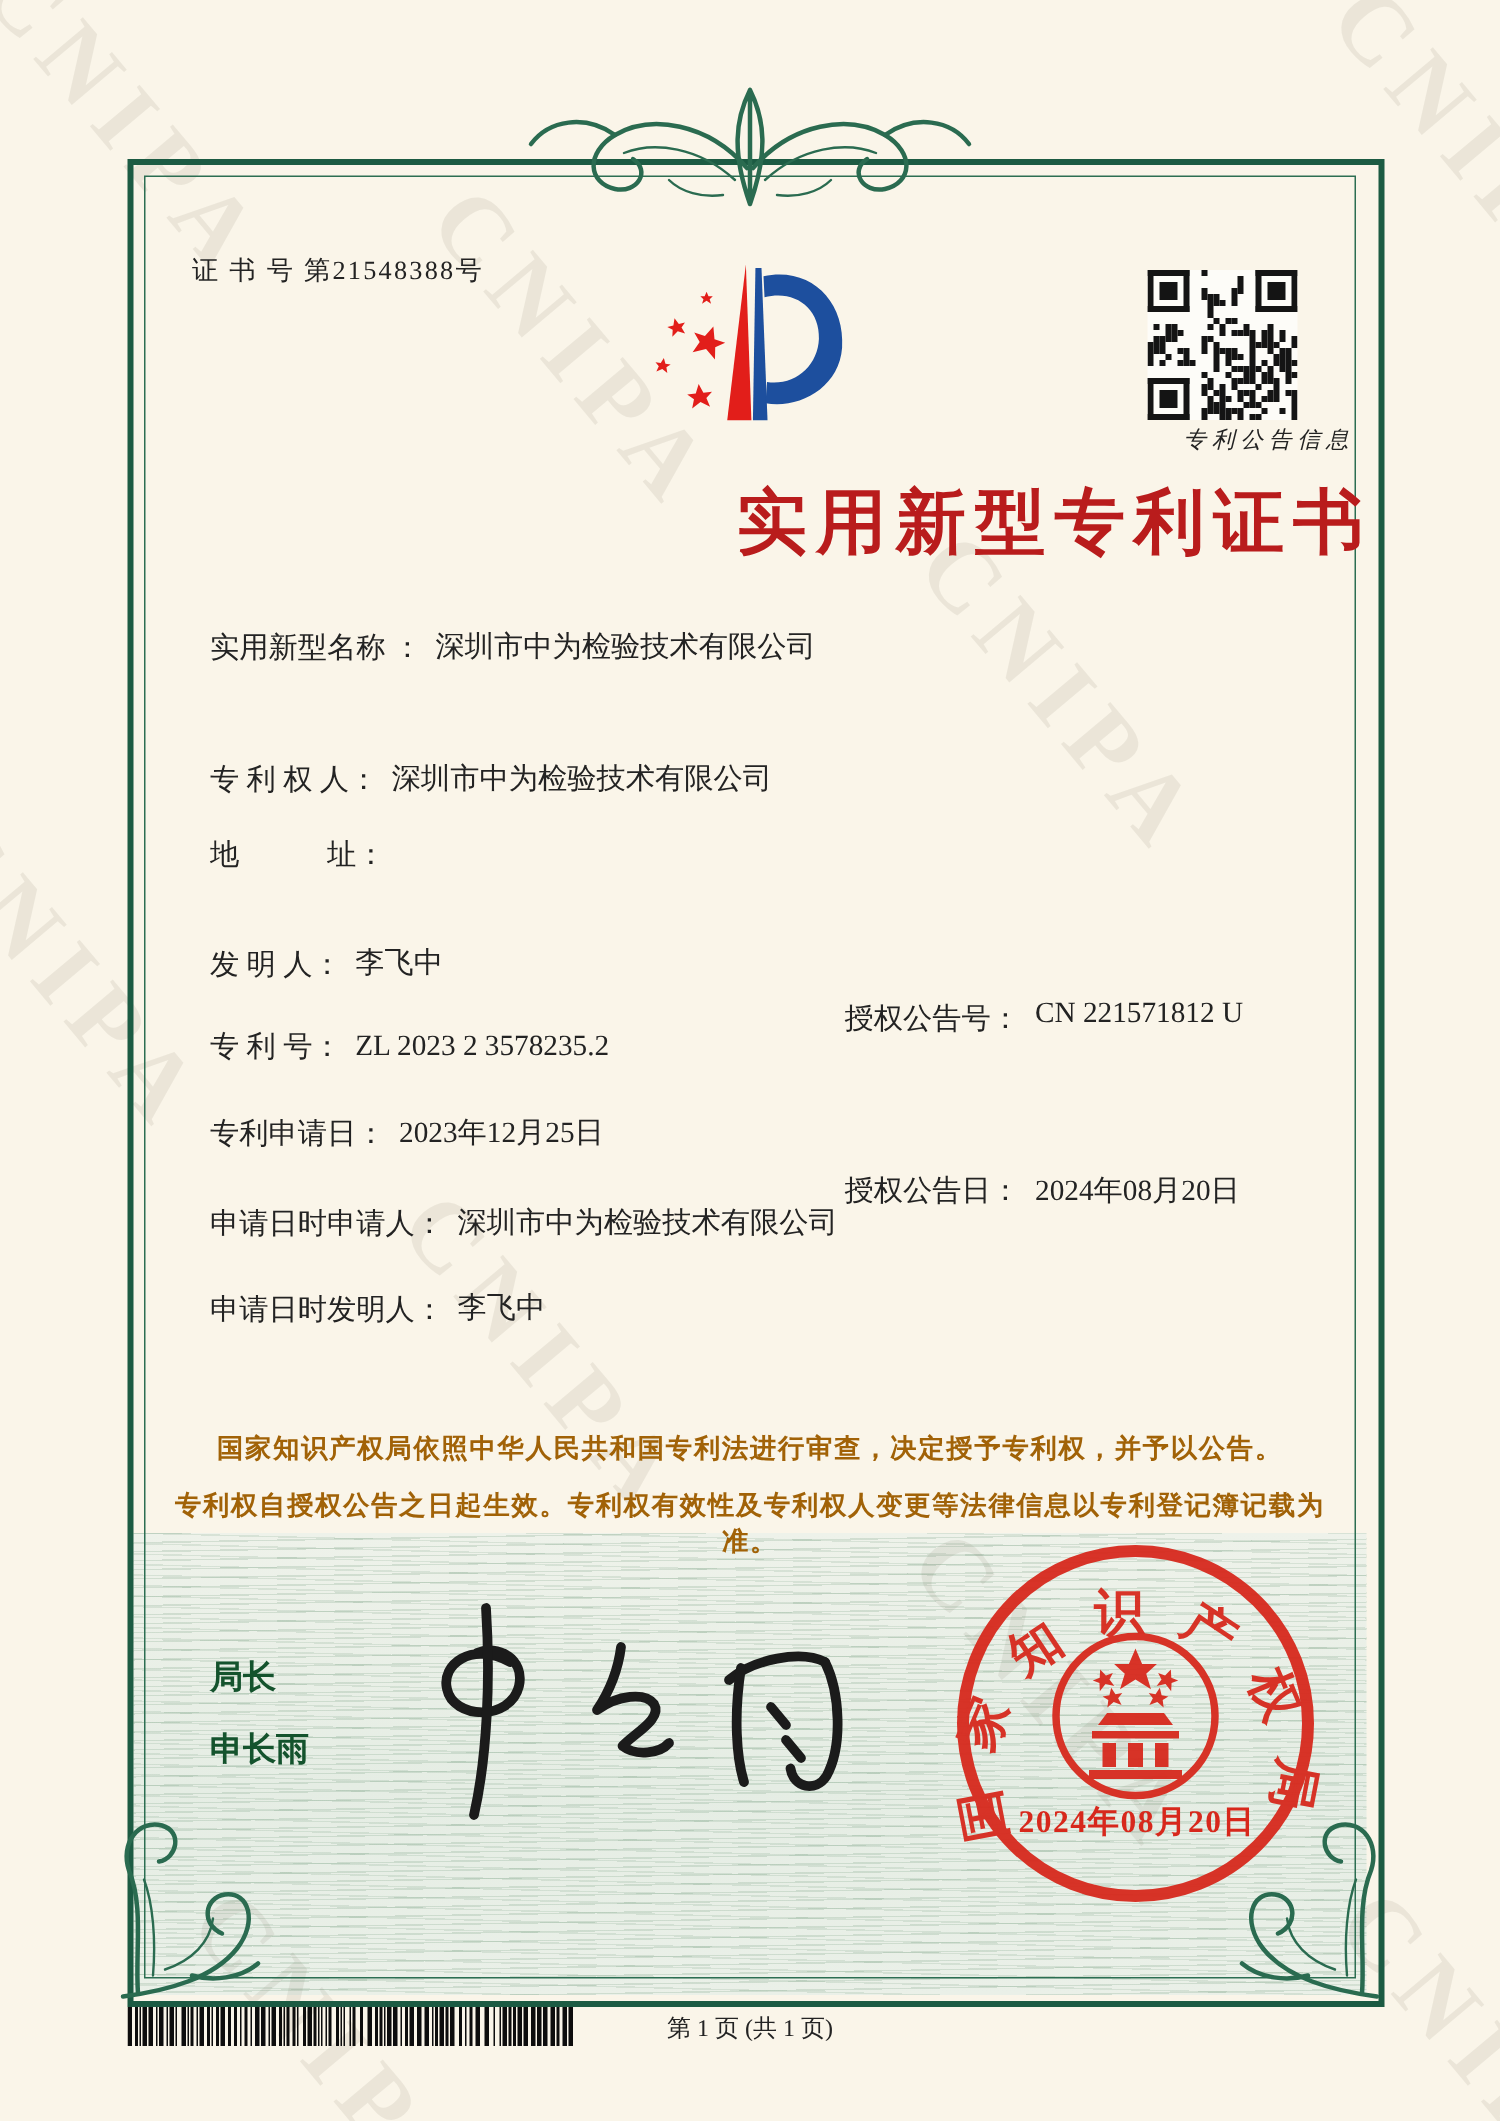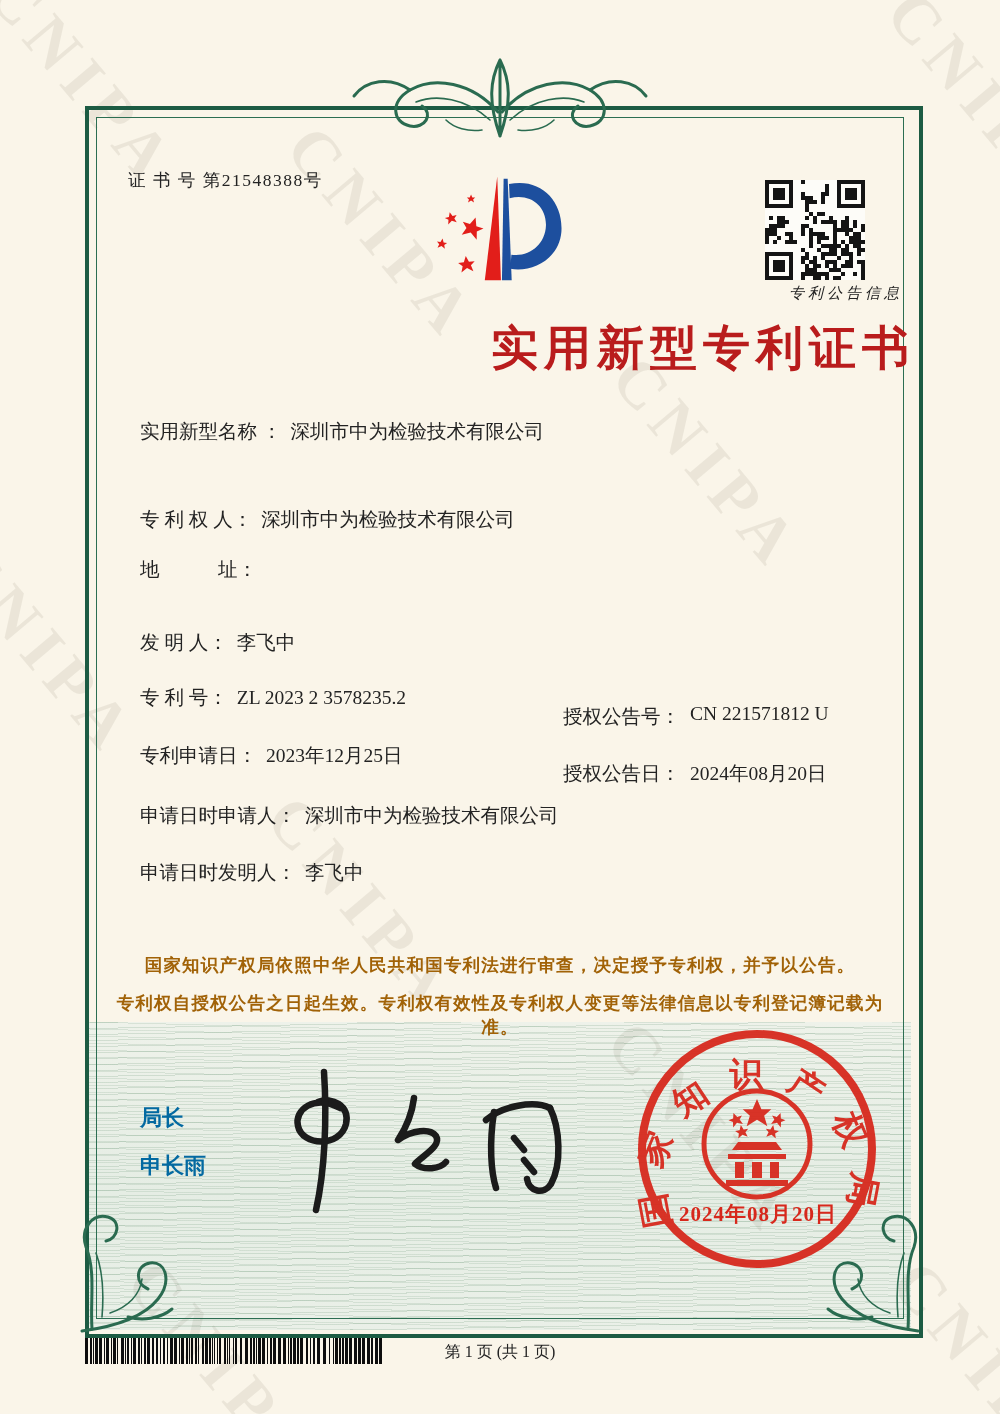--- a/index.html
+++ b/index.html
@@ -41,21 +41,21 @@
   .row .lab{white-space:pre;flex:none;}
   .row .val{margin-left:9px;white-space:pre-wrap;line-height:33px;}
   .col2{position:absolute;left:563px;z-index:4;font-size:19.5px;display:flex;}
   .col2 .lab{white-space:pre;flex:none;}
   .col2 .val{margin-left:10px;}
   
   .legal{position:absolute;left:110px;width:780px;z-index:4;text-align:center;
     font-size:17.5px;letter-spacing:1.2px;font-weight:600;color:#a16207;}
   
   .official{position:absolute;left:140px;top:1103px;z-index:5;
-    font-family:"Liberation Sans","DejaVu Sans",sans-serif;font-weight:bold;font-size:22px;color:#0369a1;}
+    font-family:"Liberation Sans","DejaVu Sans",sans-serif;font-weight:bold;font-size:22px;color:#14532d;}
   .official div{margin-bottom:18px;}
   .sig{position:absolute;left:252px;top:1058px;width:330px;height:160px;z-index:5;}
   .seal{position:absolute;left:632px;top:1024px;width:250px;height:250px;z-index:5;opacity:.94;}
   .seal-date{position:absolute;left:658px;top:1200px;width:200px;z-index:6;text-align:center;
     color:#d7281c;font-weight:bold;font-size:21px;letter-spacing:1px;}
   .page-no{position:absolute;left:85px;top:1342px;width:830px;z-index:4;text-align:center;font-size:16px;}
   
   .barcode{position:absolute;left:85px;top:1338px;width:300px;height:26px;z-index:4;}
   
   .orn{position:absolute;z-index:4;pointer-events:none;}
@@ -344,30 +344,30 @@
 
   <div class="row" style="top:626px">
     <span class="lab">发 明 人：</span>
     <span class="val">李飞中</span>
   </div>
 
   <div class="row" style="top:681px">
     <span class="lab">专 利 号：</span>
     <span class="val">ZL 2023 2 3578235.2</span>
   </div>
-  <div class="col2" style="top:703px">
+  <div class="col2" style="top:665px">
     <span class="lab">授权公告号：</span>
     <span class="val">CN 221571812 U</span>
   </div>
 
   <div class="row" style="top:739px">
     <span class="lab">专利申请日：</span>
     <span class="val">2023年12月25日</span>
   </div>
-  <div class="col2" style="top:760px">
+  <div class="col2" style="top:780px">
     <span class="lab">授权公告日：</span>
     <span class="val">2024年08月20日</span>
   </div>
 
   <div class="row" style="top:799px">
     <span class="lab">申请日时申请人：</span>
     <span class="val">深圳市中为检验技术有限公司</span>
   </div>
 
   <div class="row" style="top:856px">

